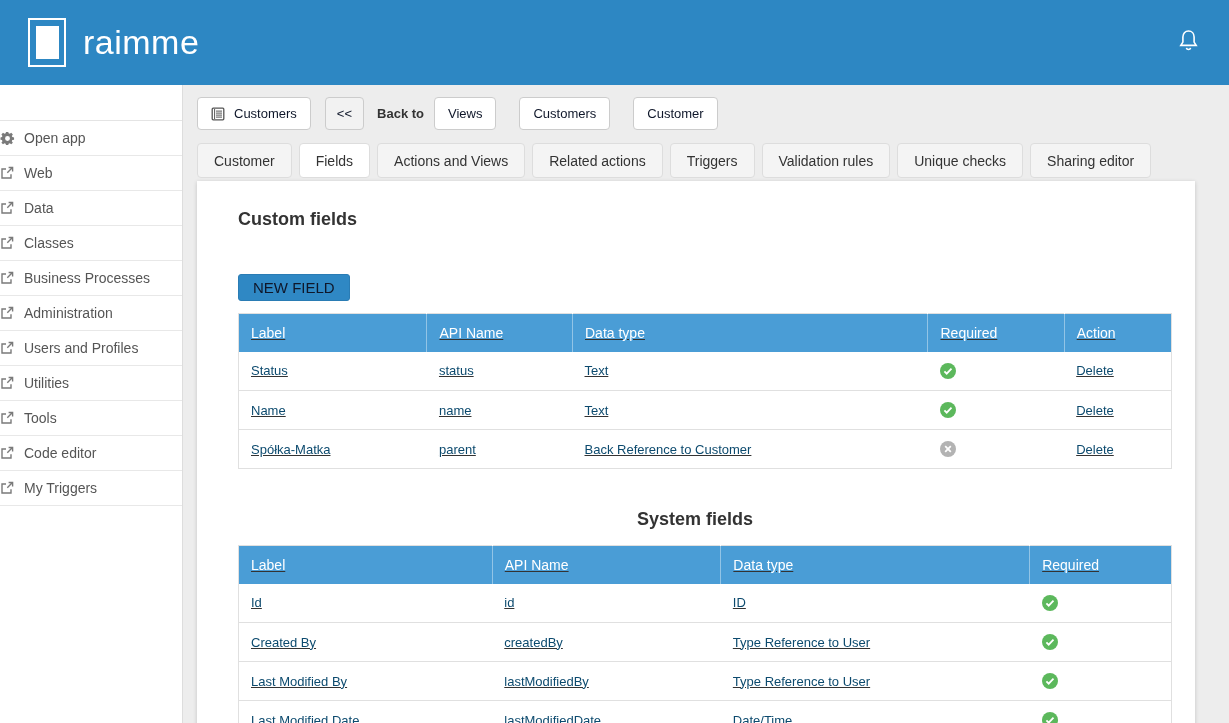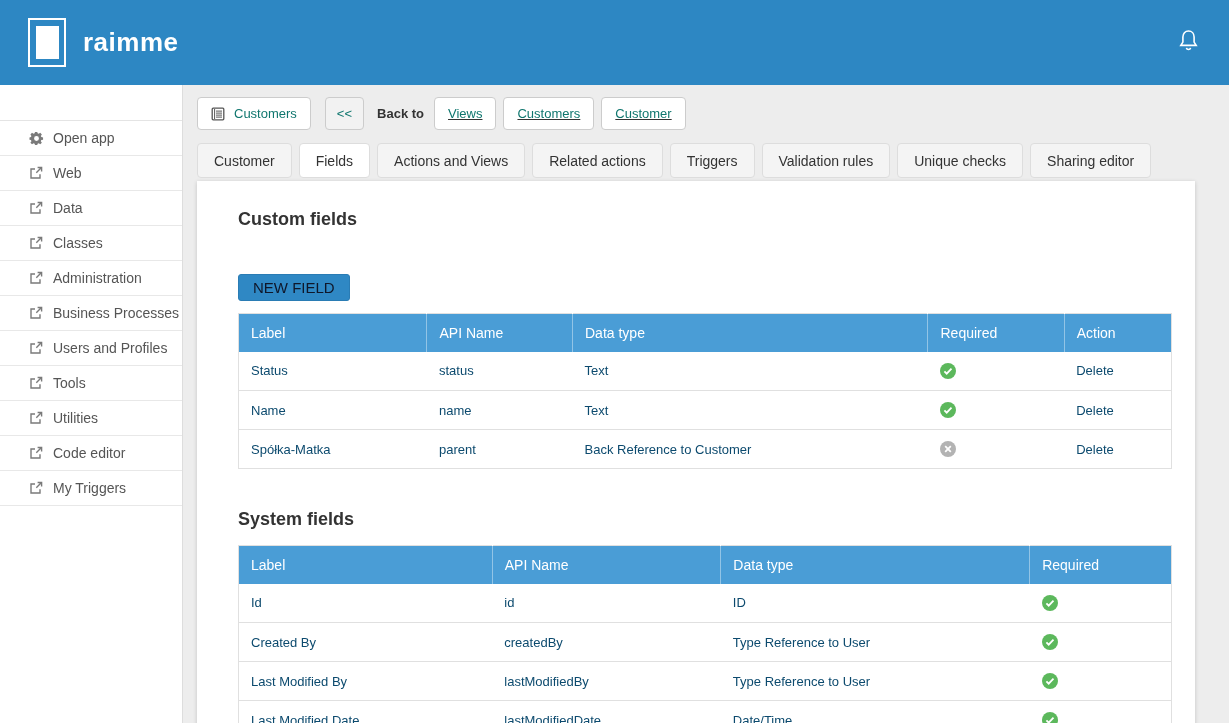--- a/index.html
+++ b/index.html
@@ -19,72 +19,71 @@
   }
   .logo-box {
     margin-left: 28px;
     width: 38px; height: 49px;
     border: 2px solid #fff;
     display: flex; align-items: center; justify-content: center;
   }
   .logo-inner { width: 23px; height: 33px; background: #fff; }
   .brand {
     color: #fff;
-    font-size: 26px;
-    font-weight: 700;
+    font-size: 34px;
+    font-weight: 400;
     margin-left: 17px;
     letter-spacing: 0.5px;
   }
   .bell-wrap { margin-left: auto; margin-right: 30px; cursor: pointer; }
 
   
   .layout { display: flex; height: 638px; }
 
   
   .sidebar {
     width: 183px;
     background: #fff;
     border-right: 1px solid #ddd;
     flex: none;
   }
   .sidebar-top { height: 36px; border-bottom: 1px solid #e4e4e4; }
   .side-item {
     height: 35px;
     display: flex;
     align-items: center;
-    padding-left: 29px;
     border-bottom: 1px solid #e8e8e8;
     font-size: 14px;
     color: #555;
     cursor: pointer;
     white-space: nowrap;
   }
   .side-item .ic { width: 15px; height: 15px; margin-right: 9px; flex: none; display: inline-flex; }
 
   
   .main { flex: 1; padding-left: 14px; overflow: hidden; }
 
   .toolbar { margin-top: 12px; display: flex; align-items: center; }
   .btn {
     height: 33px;
     background: #fff;
     border: 1px solid #ccc;
     border-radius: 4px;
     font-size: 13px;
-    color: #0f766e;
+    color: #0f172a;
     padding: 0 13px;
     display: inline-flex;
     align-items: center;
     cursor: pointer;
     font-family: "Liberation Sans", sans-serif;
   }
   .btn .ic { margin-right: 9px; display: inline-flex; }
   .btn-collapse { background: #f2f2f2; margin-left: 14px; padding: 0 11px; }
   .backto { font-weight: bold; font-size: 13px; margin: 0 10px 0 13px; }
-  .crumbs { display: flex; gap: 7px; text-decoration: underline; }
+  .crumbs { display: flex; gap: 23px; }
 
   .tabs { margin-top: 13px; display: flex; gap: 7px; }
   .tab {
     height: 35px;
     padding: 0 16px;
     background: #f4f4f4;
     border: 1px solid #ddd;
     border-radius: 4px;
     font-size: 14px;
     display: inline-flex;
@@ -97,38 +96,38 @@
   .panel {
     margin-top: 3px;
     width: 998px;
     min-height: 560px;
     background: #fff;
     box-shadow: 0 1px 4px rgba(0,0,0,0.18);
     padding: 28px 43px 40px 41px;
   }
   .section-title { font-size: 18px; font-weight: bold; color: #333; }
   .t1 { margin-bottom: 44px; }
-  .t2 { margin-top: 40px; margin-bottom: 15px; }
+  .t2 { margin-top: 40px; margin-bottom: 15px; text-align: center; }
 
   .btn-primary {
     height: 27px;
     background: #2f88c4;
     color: #0f172a;
     border: 1px solid #2a7cb4;
     border-radius: 3px;
     font-size: 15px;
     padding: 0 14px;
     display: inline-flex;
     align-items: center;
     cursor: pointer;
     margin-bottom: 12px;
     font-family: "Liberation Sans", sans-serif;
   }
 
-  table { width: 934px; border-collapse: collapse; table-layout: fixed; }
+  table { width: 934px; border-collapse: collapse; table-layout: fixed; text-decoration: underline; }
   thead th {
     background: #4a9dd6;
     color: #fff;
     font-weight: normal;
     text-align: left;
     height: 38px;
     padding: 0 12px;
     font-size: 14px;
     border-right: 1px solid rgba(255,255,255,0.4);
   }
@@ -202,57 +201,57 @@
           </span>
           <span>Classes</span>
         </div>
         <div class="side-item">
           <span class="ic">
             <svg width="14" height="14" viewBox="0 0 14 14">
               <path d="M11 8.2V12H2V3h4" fill="none" stroke="#7a7a7a" stroke-width="1.4"></path>
               <path d="M7.3 6.7L12.2 1.8M8.6 1.5h4v4" fill="none" stroke="#7a7a7a" stroke-width="1.4"></path>
             </svg>
           </span>
+          <span>Business Processes</span>
+        </div>
+        <div class="side-item">
+          <span class="ic">
+            <svg width="14" height="14" viewBox="0 0 14 14">
+              <path d="M11 8.2V12H2V3h4" fill="none" stroke="#7a7a7a" stroke-width="1.4"></path>
+              <path d="M7.3 6.7L12.2 1.8M8.6 1.5h4v4" fill="none" stroke="#7a7a7a" stroke-width="1.4"></path>
+            </svg>
+          </span>
           <span>Administration</span>
         </div>
         <div class="side-item">
           <span class="ic">
             <svg width="14" height="14" viewBox="0 0 14 14">
               <path d="M11 8.2V12H2V3h4" fill="none" stroke="#7a7a7a" stroke-width="1.4"></path>
               <path d="M7.3 6.7L12.2 1.8M8.6 1.5h4v4" fill="none" stroke="#7a7a7a" stroke-width="1.4"></path>
             </svg>
           </span>
-          <span>Business Processes</span>
-        </div>
-        <div class="side-item">
-          <span class="ic">
-            <svg width="14" height="14" viewBox="0 0 14 14">
-              <path d="M11 8.2V12H2V3h4" fill="none" stroke="#7a7a7a" stroke-width="1.4"></path>
-              <path d="M7.3 6.7L12.2 1.8M8.6 1.5h4v4" fill="none" stroke="#7a7a7a" stroke-width="1.4"></path>
-            </svg>
-          </span>
           <span>Users and Profiles</span>
         </div>
         <div class="side-item">
           <span class="ic">
             <svg width="14" height="14" viewBox="0 0 14 14">
               <path d="M11 8.2V12H2V3h4" fill="none" stroke="#7a7a7a" stroke-width="1.4"></path>
               <path d="M7.3 6.7L12.2 1.8M8.6 1.5h4v4" fill="none" stroke="#7a7a7a" stroke-width="1.4"></path>
             </svg>
           </span>
+          <span>Utilities</span>
+        </div>
+        <div class="side-item">
+          <span class="ic">
+            <svg width="14" height="14" viewBox="0 0 14 14">
+              <path d="M11 8.2V12H2V3h4" fill="none" stroke="#7a7a7a" stroke-width="1.4"></path>
+              <path d="M7.3 6.7L12.2 1.8M8.6 1.5h4v4" fill="none" stroke="#7a7a7a" stroke-width="1.4"></path>
+            </svg>
+          </span>
           <span>Tools</span>
-        </div>
-        <div class="side-item">
-          <span class="ic">
-            <svg width="14" height="14" viewBox="0 0 14 14">
-              <path d="M11 8.2V12H2V3h4" fill="none" stroke="#7a7a7a" stroke-width="1.4"></path>
-              <path d="M7.3 6.7L12.2 1.8M8.6 1.5h4v4" fill="none" stroke="#7a7a7a" stroke-width="1.4"></path>
-            </svg>
-          </span>
-          <span>Utilities</span>
         </div>
         <div class="side-item">
           <span class="ic">
             <svg width="14" height="14" viewBox="0 0 14 14">
               <path d="M11 8.2V12H2V3h4" fill="none" stroke="#7a7a7a" stroke-width="1.4"></path>
               <path d="M7.3 6.7L12.2 1.8M8.6 1.5h4v4" fill="none" stroke="#7a7a7a" stroke-width="1.4"></path>
             </svg>
           </span>
           <span>Code editor</span>
         </div>

